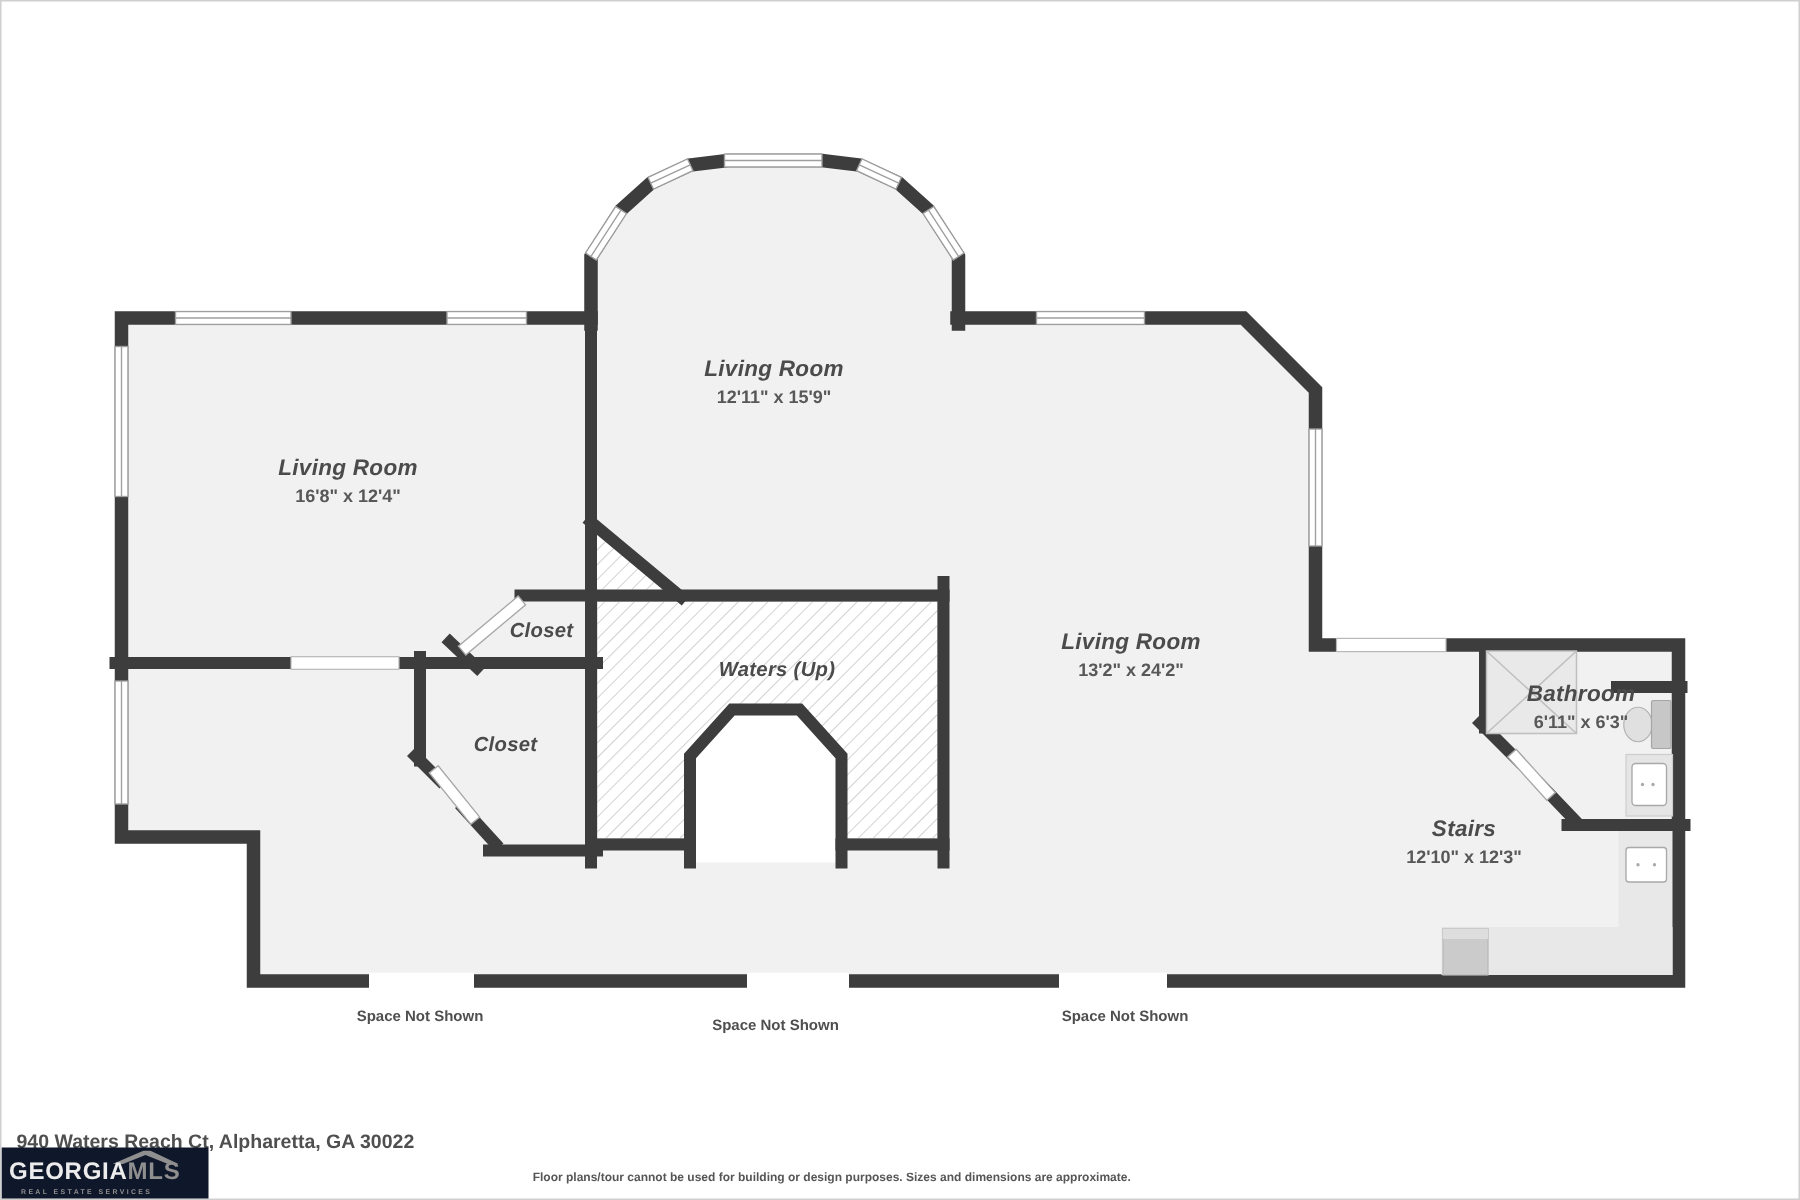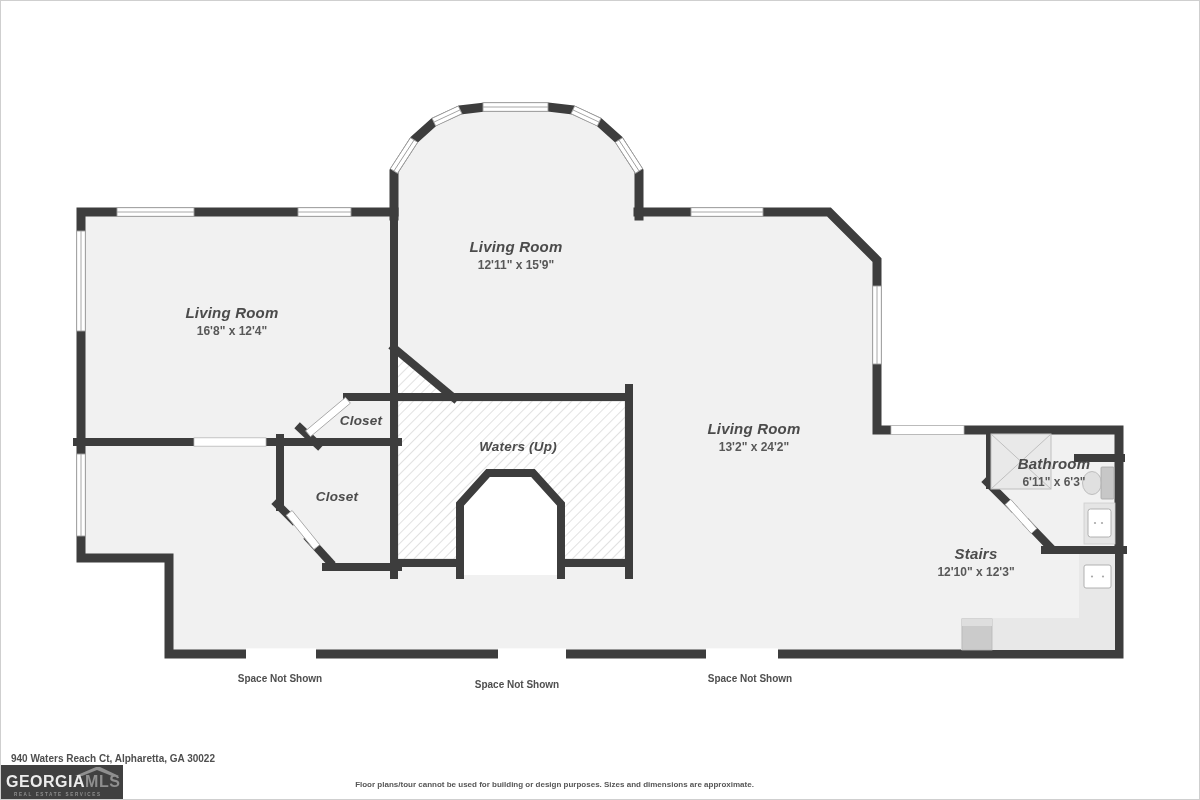--- a/index.html
+++ b/index.html
@@ -7,24 +7,24 @@
         border:1px solid #cfcfcf;box-sizing:border-box;overflow:hidden;
         font-family:"Liberation Sans",sans-serif;}
   .plan-svg{position:absolute;left:0;top:0;}
   .room-label{position:absolute;transform:translate(-50%,-50%);text-align:center;
               white-space:nowrap;color:#4b4b4b;font-weight:bold;line-height:1.25;}
   .room-name{font-size:15px;letter-spacing:.2px;font-style:italic;}
   .room-name.small{font-size:13.5px;}
   .room-dims{font-size:12px;color:#585858;margin-top:1px;}
   .sns{position:absolute;transform:translate(-50%,-50%);font-size:10px;
        font-weight:bold;color:#4f4f4f;white-space:nowrap;}
-  .address{position:absolute;left:10px;top:752px;font-size:10px;font-weight:bold;
+  .address{position:absolute;left:10px;top:752px;font-size:13px;font-weight:bold;
            color:#4f4f4f;z-index:2;white-space:nowrap;}
-  .logo{position:absolute;left:0;top:764px;width:122px;height:36px;background:#404040;
-        z-index:3;overflow:hidden;}
+  .logo{position:absolute;left:0;top:764px;width:122px;height:36px;background:#0f172a;
+        z-index:3;overflow:hidden;padding-left:16px;}
   .logo-roof{position:absolute;left:74px;top:2px;}
   .logo-brand{position:absolute;left:5px;top:8px;font-size:16px;font-weight:bold;
               letter-spacing:.5px;color:#ececec;}
   .logo-mls{color:#8f8f8f;}
   .logo-tagline{position:absolute;left:13px;top:27px;font-size:4.6px;font-weight:bold;
                 letter-spacing:1.6px;color:#8f8f8f;}
   .disclaimer{position:absolute;left:0;top:779px;width:1107px;text-align:center;
               font-size:8px;font-weight:bold;color:#565656;}
 </style>
 </head>

